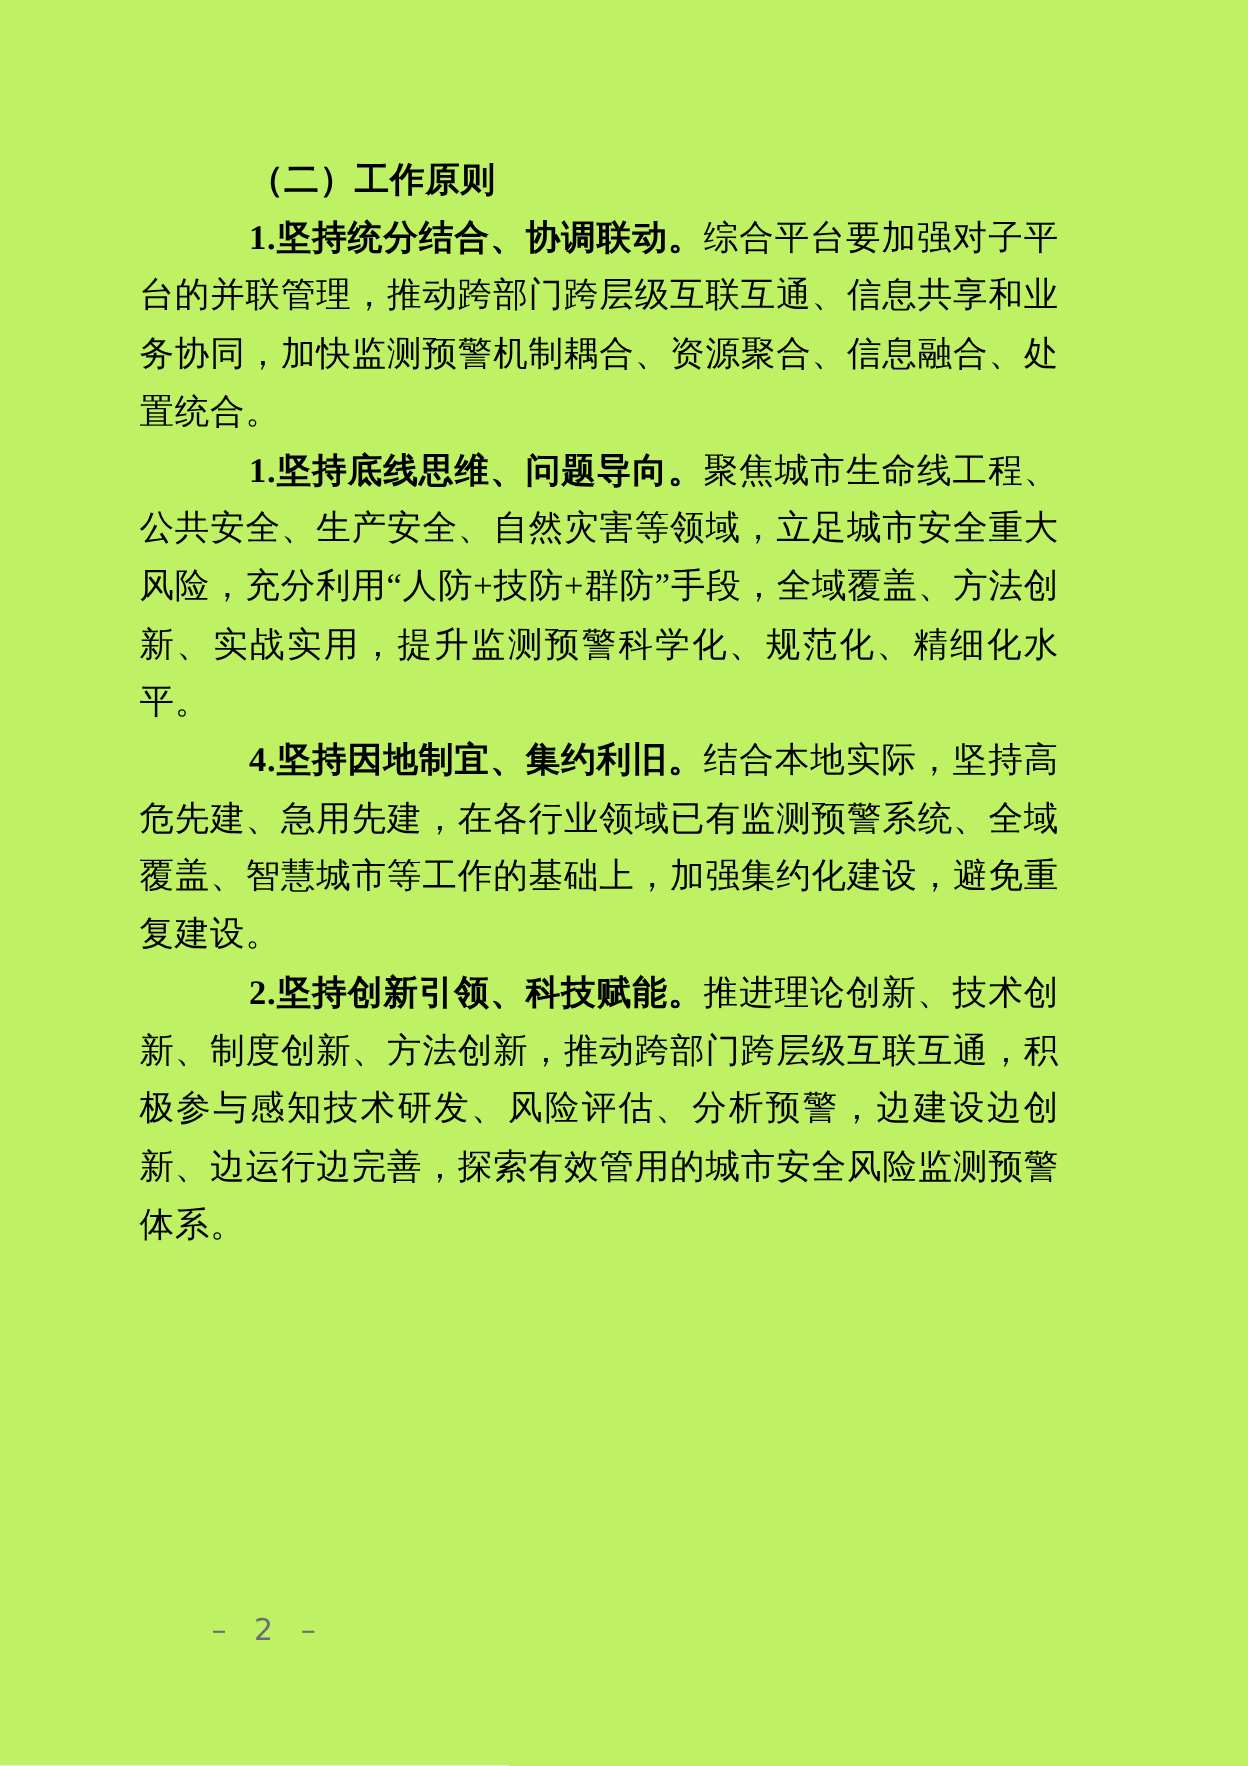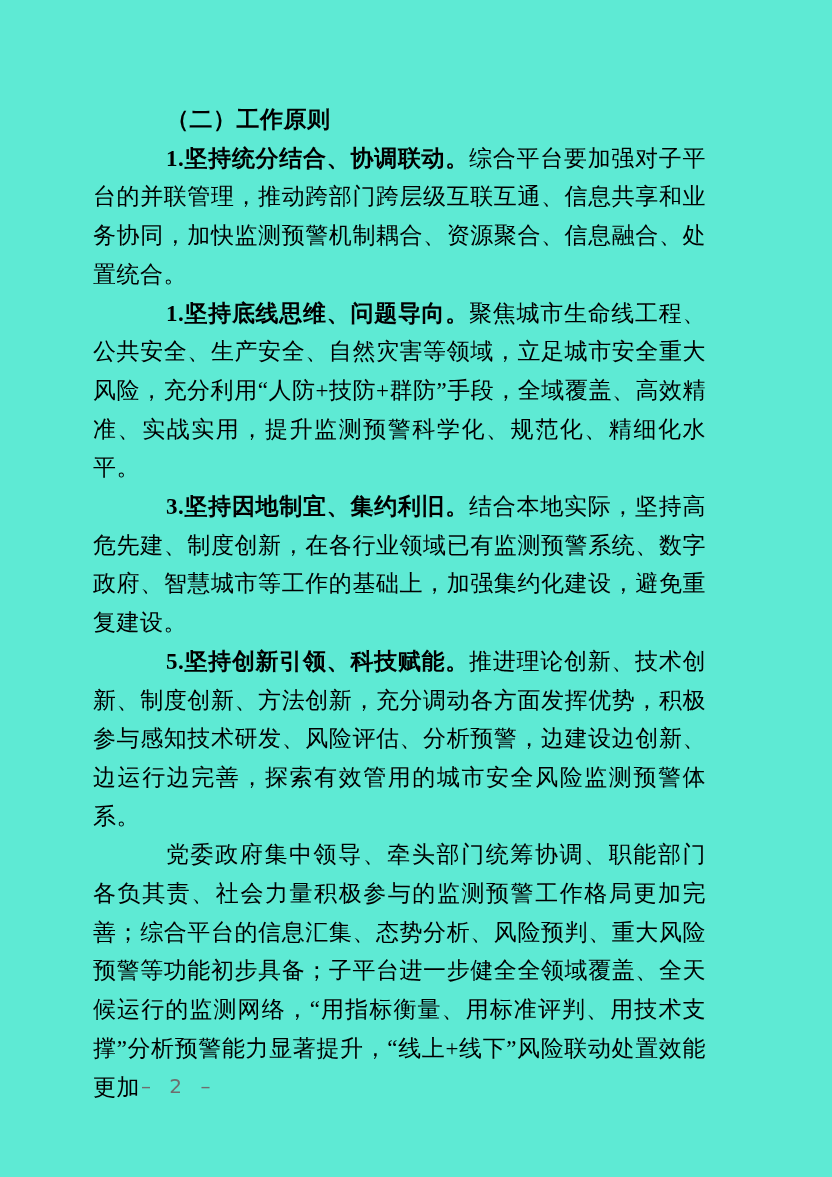--- a/index.html
+++ b/index.html
@@ -4,21 +4,21 @@
 <style>
   html, body {
     margin: 0;
     padding: 0;
     background: #ffffff;
   }
   .page {
     position: relative;
     width: 832px;
     height: 1177px;
-    background: #5eead4;
+    background: #bef264;
     overflow: hidden;
     font-family: "Liberation Serif", "DejaVu Serif", serif;
     color: #000000;
   }
   .content {
     position: absolute;
     left: 93px;
     top: 101px;
     width: 613px;
     font-size: 23px;
@@ -57,25 +57,24 @@
 </head>
 <body>
 
 <div class="page">
   <div class="content">
 
     <p class="heading">（二）工作原则</p>
 
     <p class="para"><span class="lead">1.坚持统分结合、协调联动。</span><span class="body-text">综合平台要加强对子平台的并联管理，推动跨部门跨层级互联互通、信息共享和业务协同，加快监测预警机制耦合、资源聚合、信息融合、处置统合。</span></p>
 
-    <p class="para"><span class="lead">1.坚持底线思维、问题导向。</span><span class="body-text">聚焦城市生命线工程、公共安全、生产安全、自然灾害等领域，立足城市安全重大风险，充分利用“人防+技防+群防”手段，全域覆盖、高效精准、实战实用，提升监测预警科学化、规范化、精细化水平。</span></p>
+    <p class="para"><span class="lead">1.坚持底线思维、问题导向。</span><span class="body-text">聚焦城市生命线工程、公共安全、生产安全、自然灾害等领域，立足城市安全重大风险，充分利用“人防+技防+群防”手段，全域覆盖、方法创新、实战实用，提升监测预警科学化、规范化、精细化水平。</span></p>
 
-    <p class="para"><span class="lead">3.坚持因地制宜、集约利旧。</span><span class="body-text">结合本地实际，坚持高危先建、制度创新，在各行业领域已有监测预警系统、数字政府、智慧城市等工作的基础上，加强集约化建设，避免重复建设。</span></p>
+    <p class="para"><span class="lead">4.坚持因地制宜、集约利旧。</span><span class="body-text">结合本地实际，坚持高危先建、急用先建，在各行业领域已有监测预警系统、全域覆盖、智慧城市等工作的基础上，加强集约化建设，避免重复建设。</span></p>
 
-    <p class="para"><span class="lead">5.坚持创新引领、科技赋能。</span><span class="body-text">推进理论创新、技术创新、制度创新、方法创新，充分调动各方面发挥优势，积极参与感知技术研发、风险评估、分析预警，边建设边创新、边运行边完善，探索有效管用的城市安全风险监测预警体系。</span></p>
+    <p class="para"><span class="lead">2.坚持创新引领、科技赋能。</span><span class="body-text">推进理论创新、技术创新、制度创新、方法创新，推动跨部门跨层级互联互通，积极参与感知技术研发、风险评估、分析预警，边建设边创新、边运行边完善，探索有效管用的城市安全风险监测预警体系。</span></p>
 
 
-    <p class="para"><span class="body-text">党委政府集中领导、牵头部门统筹协调、职能部门各负其责、社会力量积极参与的监测预警工作格局更加完善；综合平台的信息汇集、态势分析、风险预判、重大风险预警等功能初步具备；子平台进一步健全全领域覆盖、全天候运行的监测网络，“用指标衡量、用标准评判、用技术支撑”分析预警能力显著提升，“线上+线下”风险联动处置效能更加</span></p>
 
   </div>
 
   <div class="page-number">– 2 –</div>
 </div>
 
 </body></html>

